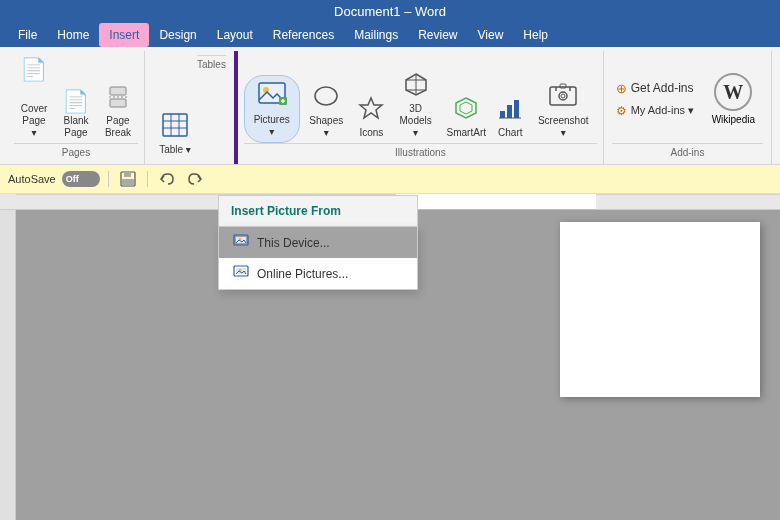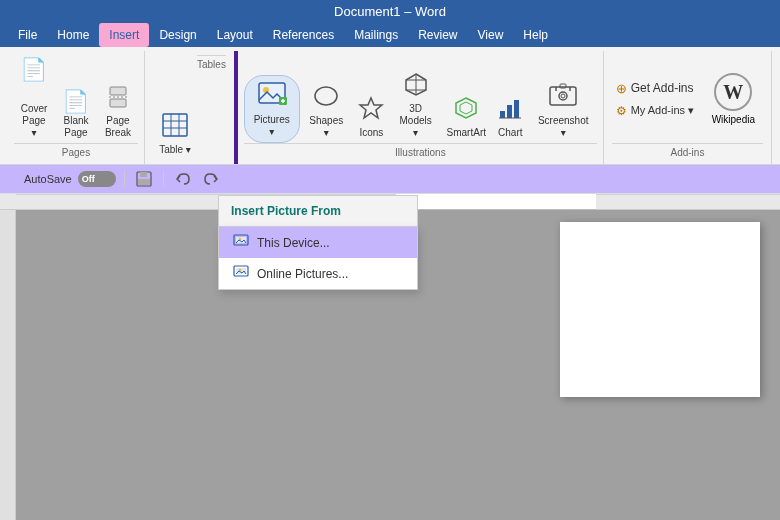--- a/index.html
+++ b/index.html
@@ -64,25 +64,25 @@
       text-align: center;
       line-height: 1.2;
     }
     .ribbon-btn.active-btn {
       background: #dde8f7;
       border: 1px solid #aac4e8;
     }
 
     
     .toolbar {
-      background: #c4b5fd;
+      background: #fef9c3;
       border-bottom: 1px solid #ddd;
       display: flex;
       align-items: center;
-      padding: 3px 24px;
+      padding: 3px 8px;
       gap: 6px;
       font-size: 11px;
     }
     .autosave-label { color: #333; }
     .toolbar-sep {
       width: 1px;
       height: 16px;
       background: #ccc;
       margin: 0 2px;
     }
@@ -124,21 +124,21 @@
       display: flex;
       align-items: center;
       gap: 8px;
       padding: 7px 14px;
       font-size: 12px;
       color: #333;
       cursor: pointer;
     }
     .dropdown-menu-item:hover,
     .dropdown-menu-item.highlighted {
-      background: #c4b5fd;
+      background: #a3a3a3;
     }
     .dropdown-menu-item .item-icon {
       font-size: 14px;
       color: #2e5fa3;
     }
 
     
     .wiki-btn {
       display: flex;
       flex-direction: column;

